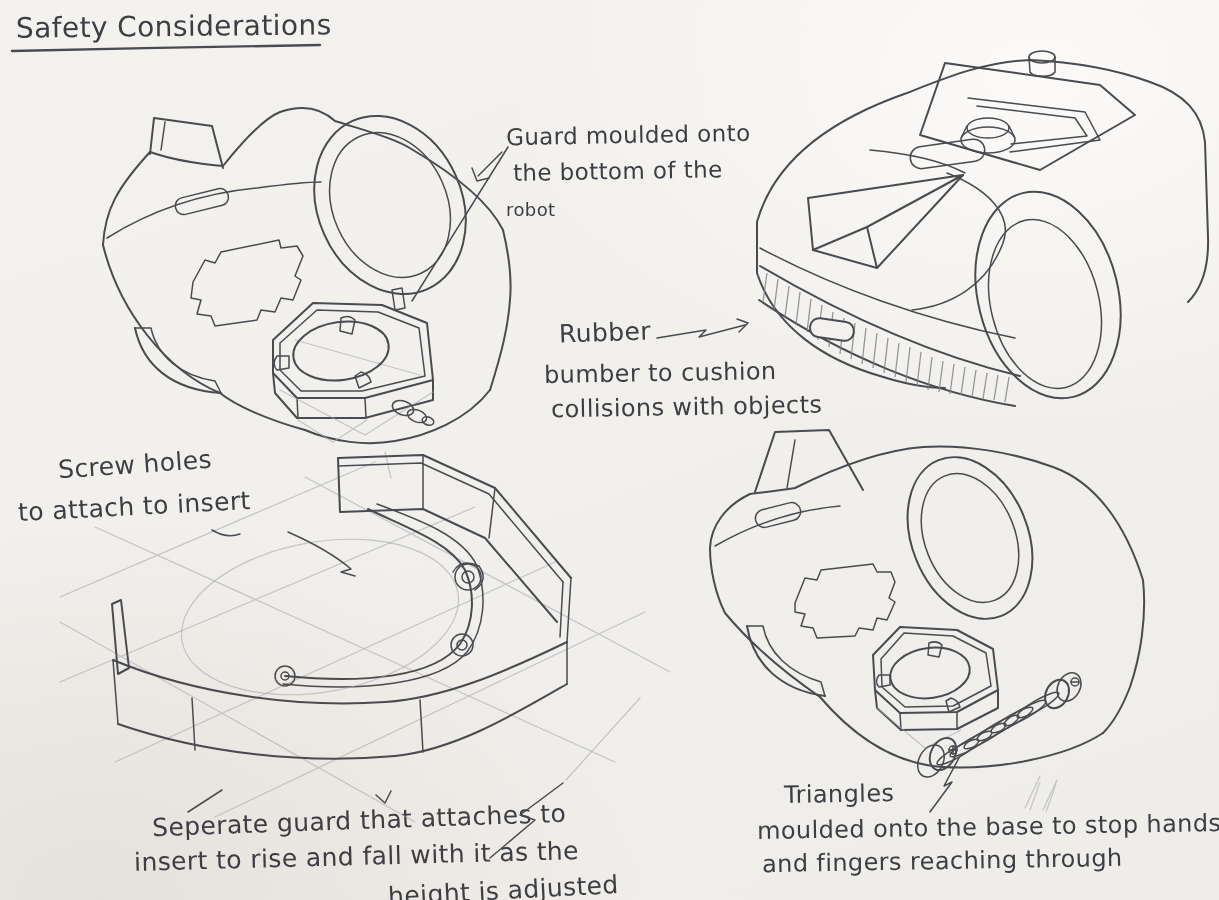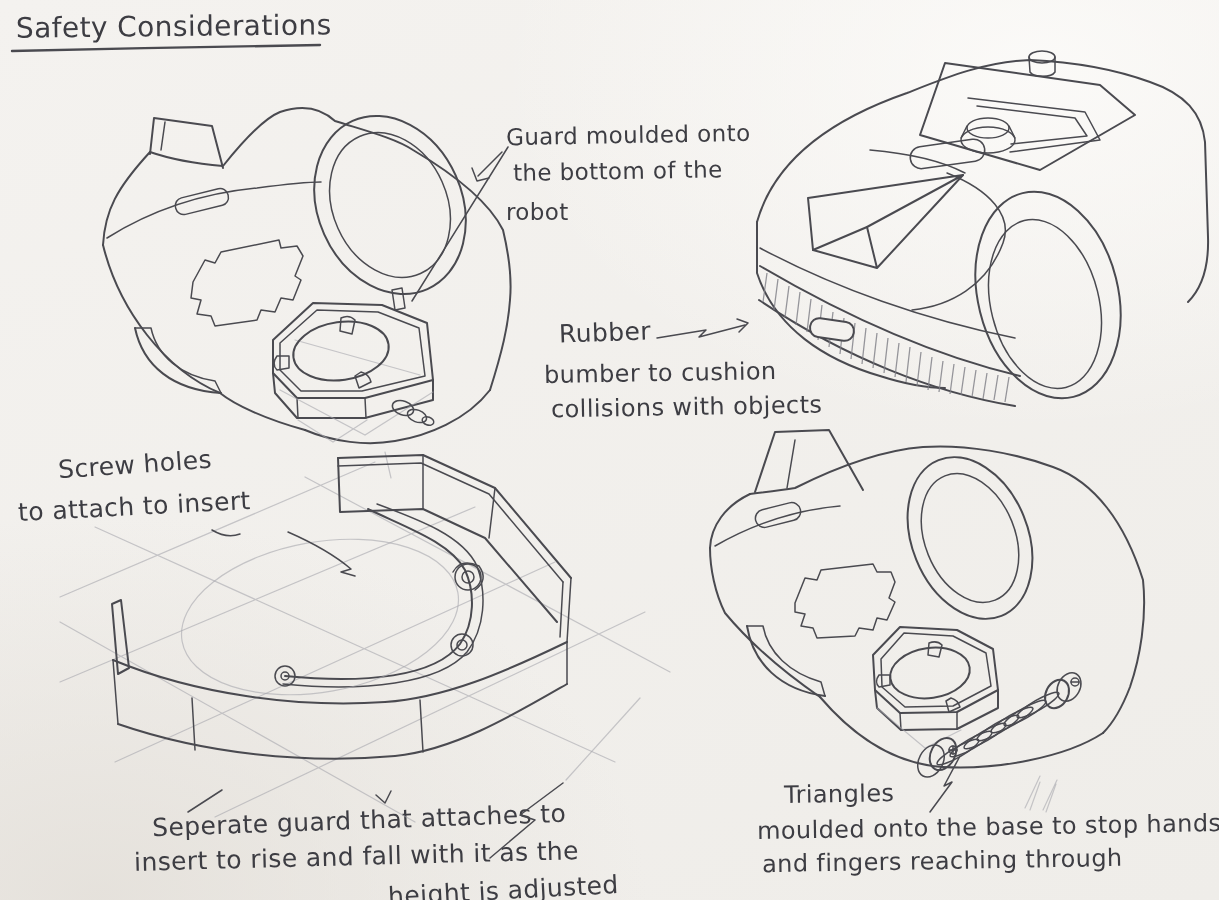--- a/index.html
+++ b/index.html
@@ -23,21 +23,21 @@
 </style>
 </head>
 <body>
 
 <div id="paper" style="--ink: #3d3d43;">
 
   <div class="hand title" style="left:16px;top:10px;transform:rotate(-.6deg);">Safety Considerations</div>
 
   <div class="hand" style="left:506px;top:122px;font-size:23px;transform:rotate(-1deg);">Guard moulded onto</div>
   <div class="hand" style="left:513px;top:158px;font-size:23px;transform:rotate(-1deg);">the bottom of the</div>
-  <div class="hand" style="left:506px;top:199px;font-size:23px;">robot</div>
+  <div class="hand" style="left:506px;top:199px;font-size:18px;">robot</div>
 
   <div class="hand" style="left:559px;top:318px;font-size:25px;transform:rotate(-2deg);">Rubber</div>
   <div class="hand" style="left:544px;top:359px;font-size:24px;transform:rotate(-1deg);">bumber to cushion</div>
   <div class="hand" style="left:551px;top:393px;font-size:24px;transform:rotate(-1deg);">collisions with objects</div>
 
   <div class="hand" style="left:58px;top:450px;font-size:25px;transform:rotate(-4deg);">Screw holes</div>
   <div class="hand" style="left:18px;top:492px;font-size:25px;transform:rotate(-3deg);">to attach to insert</div>
 
   <div class="hand" style="left:152px;top:806px;font-size:25px;transform:rotate(-2deg);">Seperate guard that attaches to</div>
   <div class="hand" style="left:134px;top:842px;font-size:25px;transform:rotate(-1.5deg);">insert to rise and fall with it as the</div>

